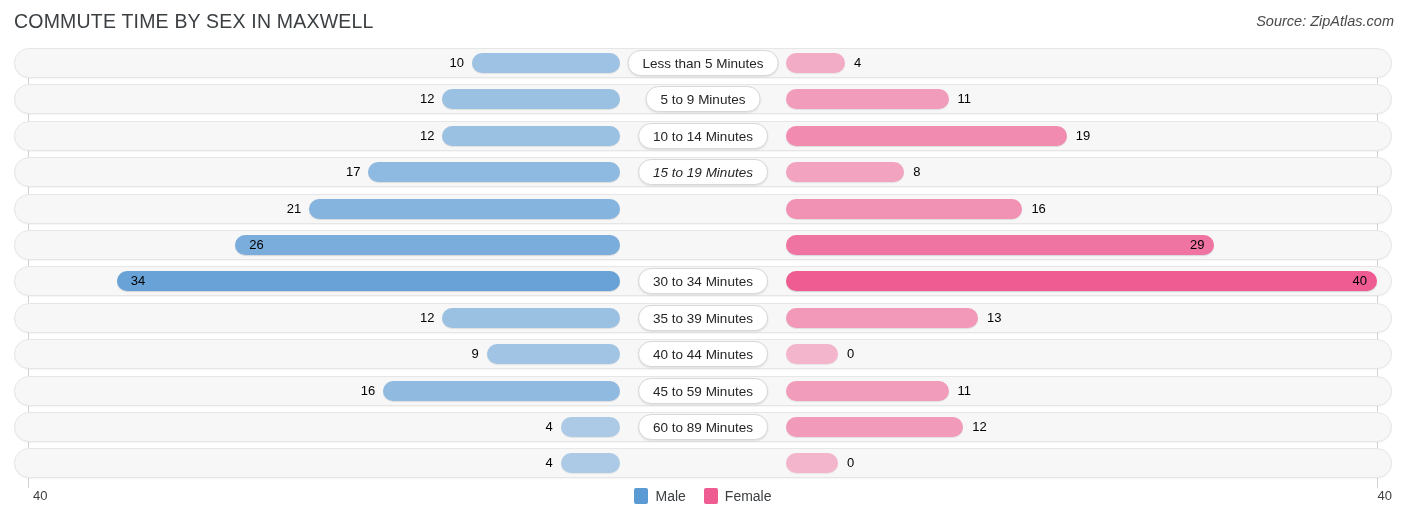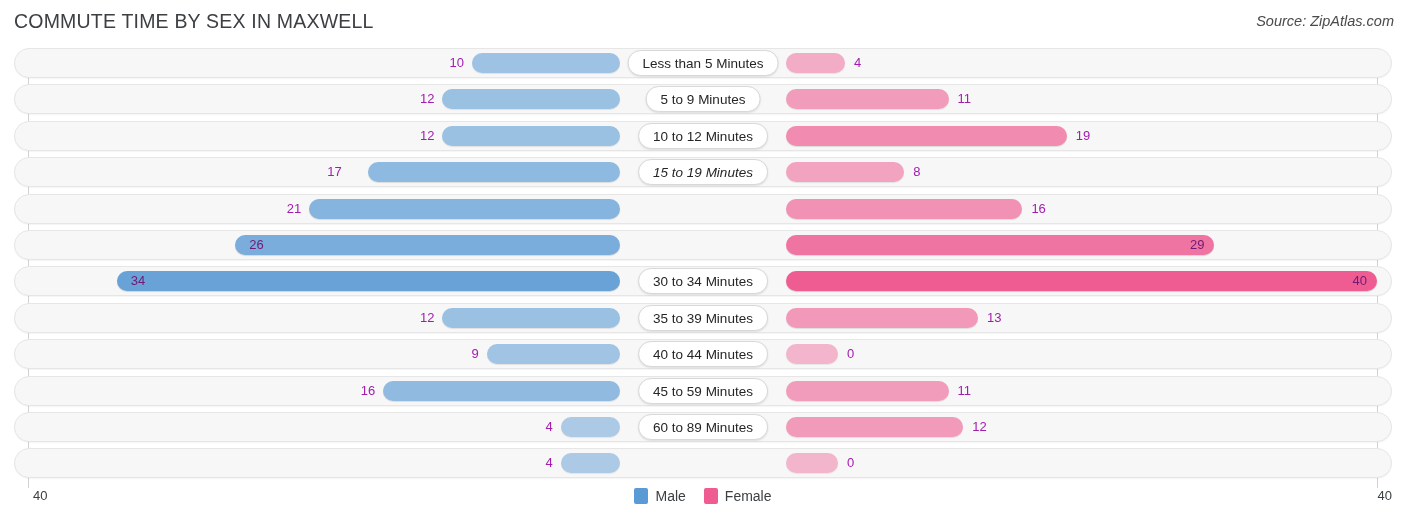--- a/index.html
+++ b/index.html
@@ -48,25 +48,25 @@
   .bar{
     position:absolute;top:5px;height:20px;
     border-radius:10px;
     box-shadow:0 1px 1px rgba(0,0,0,.16);
   }
   .bar-male{background:#5B9BD5;}
   .bar-female{background:#EF5C91;}
 
   .val{
     position:absolute;top:0;height:30px;line-height:30px;
-    font-size:13px;color:#a21caf;white-space:nowrap;
+    font-size:13px;color:#000000;white-space:nowrap;
   }
   .val-left{text-align:right;}
   .val-right{text-align:left;}
-  .val-inside{color:#701a75;}
+  .val-inside{color:#000000;}
 
   .center-pill{
     position:absolute;top:2px;height:26px;line-height:25px;
     box-sizing:border-box;
     transform:translateX(-50%);
     background:#ffffff;
     border:1px solid #d8d8d8;
     border-radius:13px;
     padding:0 14px;
     font-size:13.5px;color:#262626;
@@ -116,26 +116,26 @@
       <div class="bar bar-female" style="left: 786px; width: 162.525px; opacity: 0.58;"></div>
       <div class="val val-right" style="left: 957.525px;">11</div>
       <div class="center-pill" style="left: 703px;">5 to 9 Minutes</div>
     </div>
     <div class="row" style="top: 76.8px;"></div>
     <div class="bars" style="top: 76.8px;">
       <div class="bar bar-male" style="left: 442.4px; width: 177.6px; opacity: 0.594;"></div>
       <div class="val val-left" style="left: 382.4px; width: 52px;">12</div>
       <div class="bar bar-female" style="left: 786px; width: 280.725px; opacity: 0.696;"></div>
       <div class="val val-right" style="left: 1075.72px;">19</div>
-      <div class="center-pill" style="left: 703px;">10 to 12 Minutes</div>
+      <div class="center-pill" style="left: 703px;">10 to 14 Minutes</div>
     </div>
     <div class="row" style="top: 113.2px;"></div>
     <div class="bars" style="top: 113.2px;">
       <div class="bar bar-male" style="left: 368.4px; width: 251.6px; opacity: 0.666;"></div>
-      <div class="val val-left" style="left: 308.4px; width: 52px; text-align: center;">17</div>
+      <div class="val val-left" style="left: 308.4px; width: 52px;">17</div>
       <div class="bar bar-female" style="left: 786px; width: 118.2px; opacity: 0.536;"></div>
       <div class="val val-right" style="left: 913.2px;">8</div>
       <div class="center-pill" style="left: 703px; font-style: italic;">15 to 19 Minutes</div>
     </div>
     <div class="row" style="top: 149.6px;"></div>
     <div class="bars" style="top: 149.6px;">
       <div class="bar bar-male" style="left: 309.2px; width: 310.8px; opacity: 0.724;"></div>
       <div class="val val-left" style="left: 249.2px; width: 52px;">21</div>
       <div class="bar bar-female" style="left: 786px; width: 236.4px; opacity: 0.652;"></div>
       <div class="val val-right" style="left: 1031.4px;">16</div>

